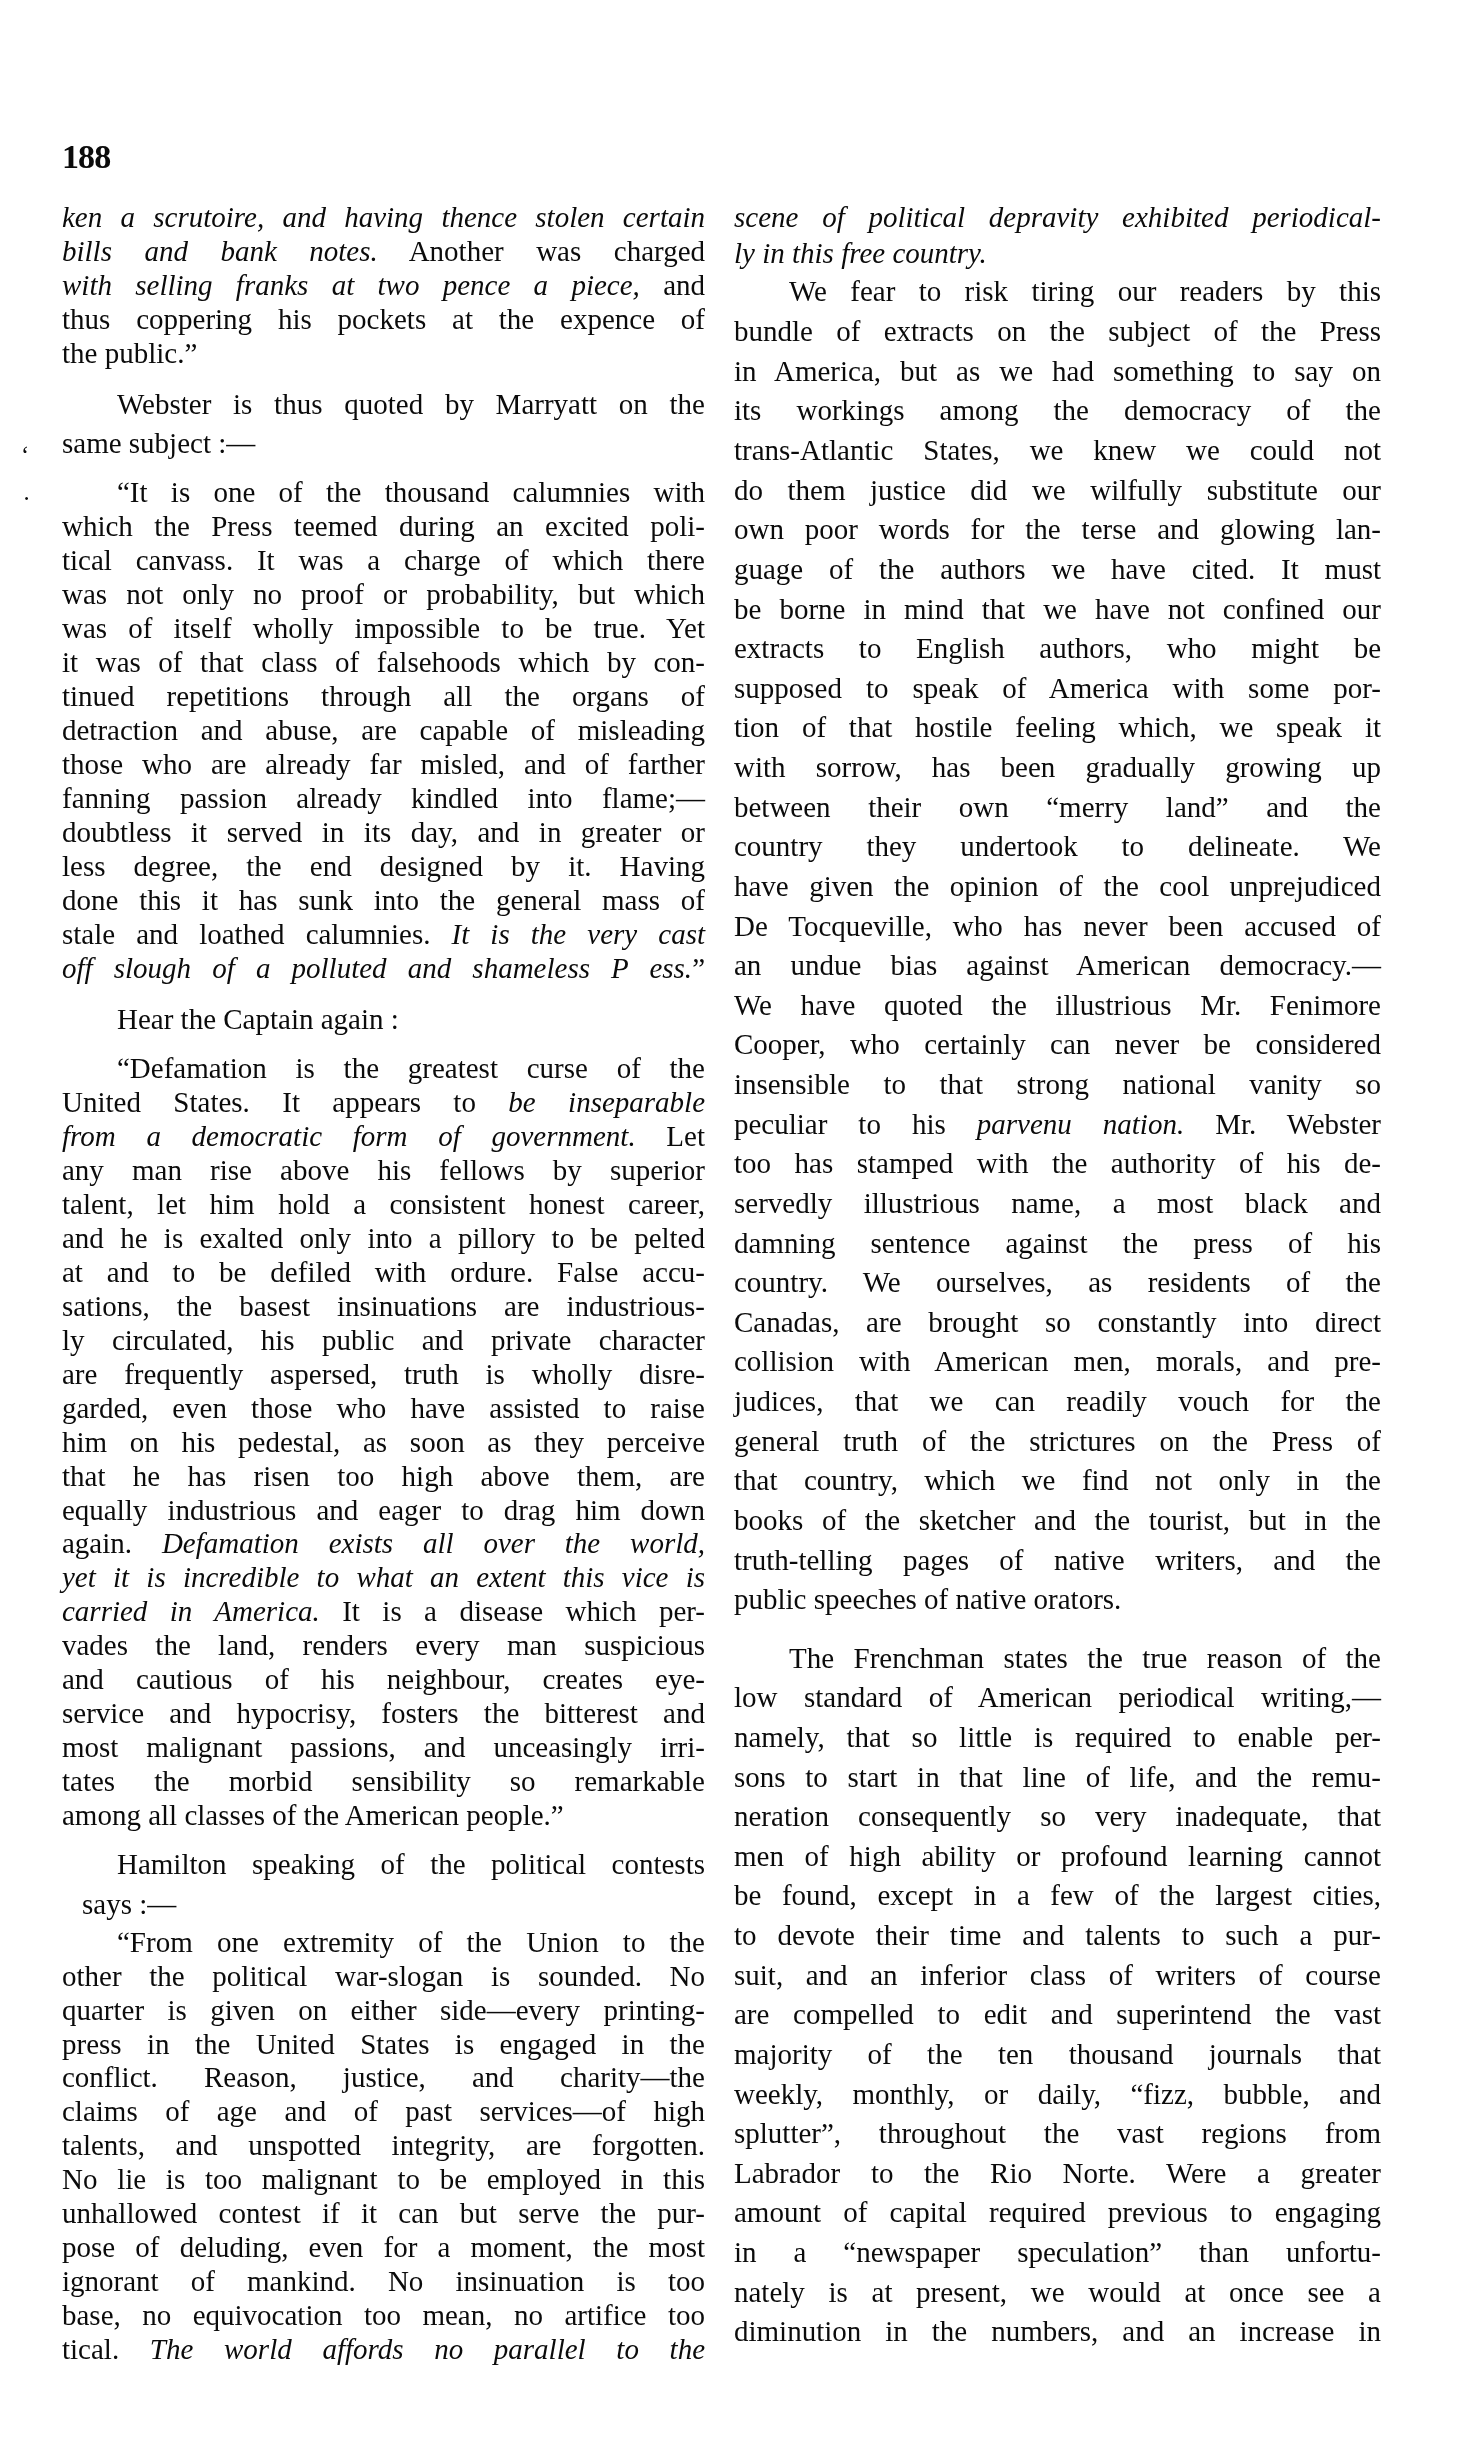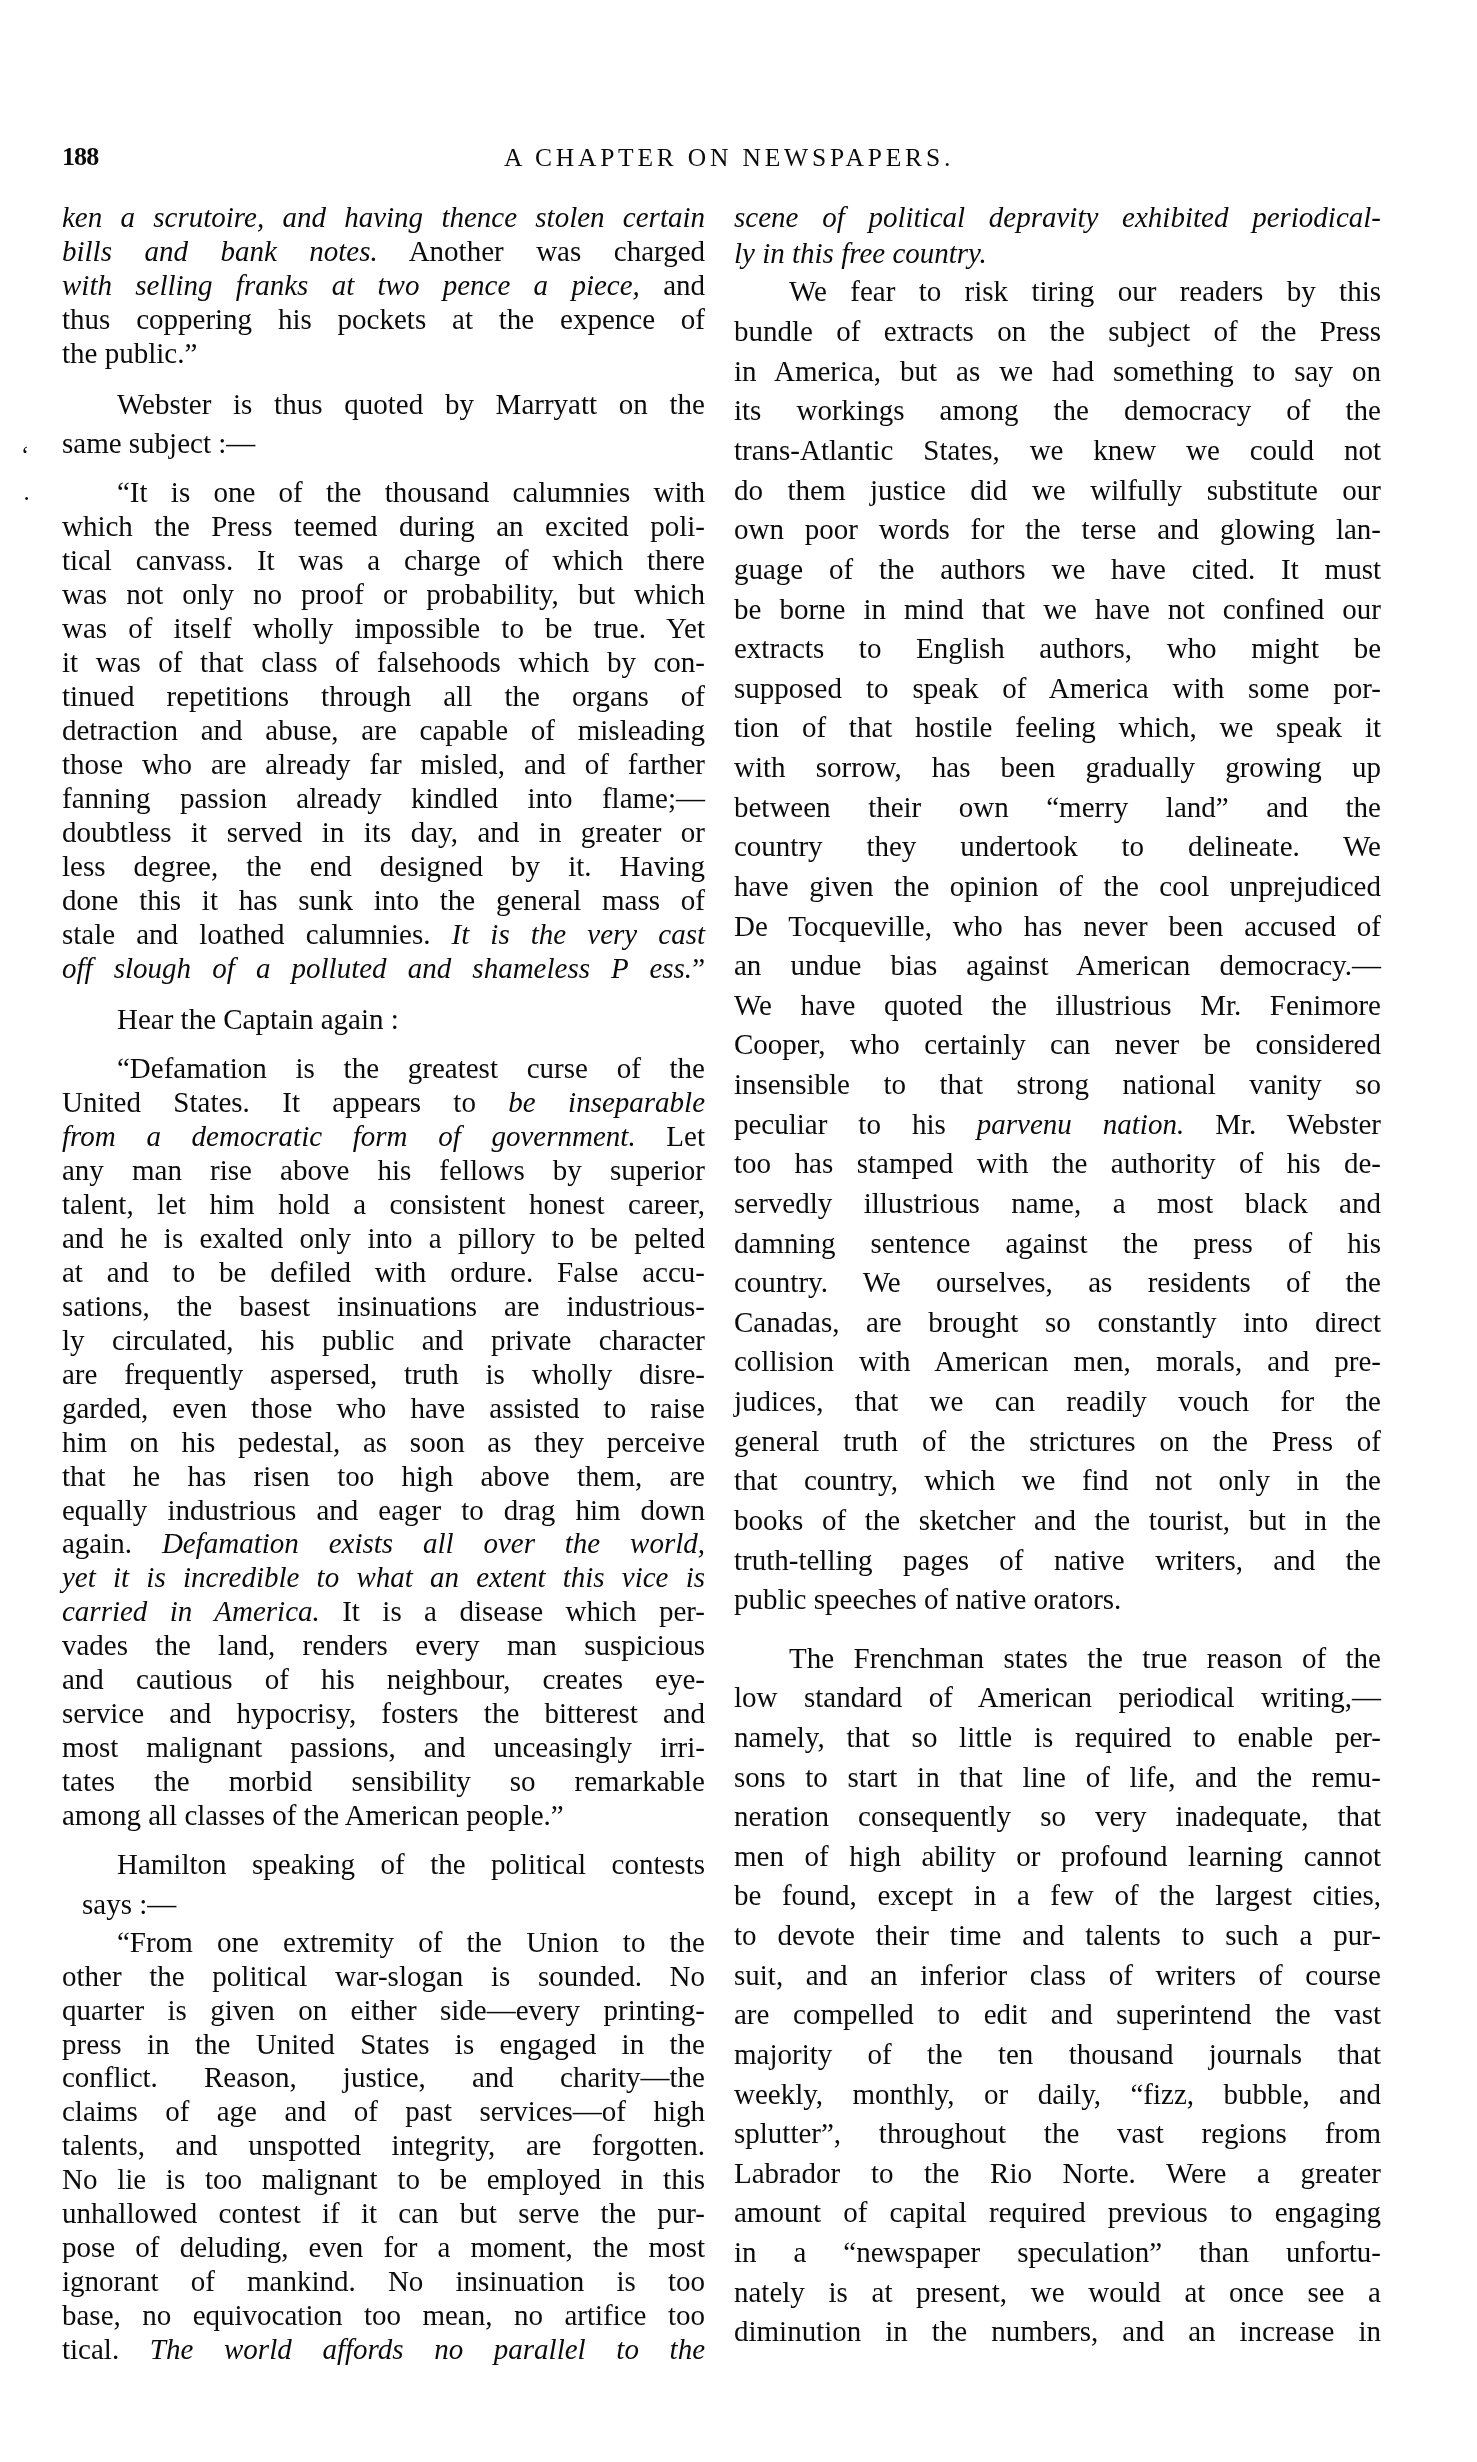--- a/index.html
+++ b/index.html
@@ -1,34 +1,33 @@
 <!DOCTYPE html>
 <html style="font-size:15px"><head>
 <meta charset="utf-8">
 <style>
   html, body { margin: 0; padding: 0; background: #ffffff; }
   body { width: 1477px; height: 2462px; position: relative; overflow: hidden; color: #0b0b0b; }
   .page { position: absolute; left: 0; top: 0; width: 1477px; height: 2462px; background: #ffffff; }
-  .folio { position: absolute; left: 62px; top: 138px; font-family: "Liberation Serif", serif; font-weight: bold; font-size: 26px; line-height: 38px; letter-spacing: -0.9px; }
+  .folio { position: absolute; left: 62px; top: 138px; font-family: "Liberation Serif", serif; font-weight: bold; font-size: 34px; line-height: 38px; letter-spacing: -0.9px; }
   .running-head { position: absolute; left: 479px; top: 142px; width: 500px; text-align: center; font-family: "Liberation Serif", serif; font-size: 25.5px; line-height: 32px; letter-spacing: 3.8px; white-space: nowrap; }
   .col { position: absolute; font-family: "Liberation Serif", serif; font-size: 29px; }
   .col-left { left: 62px; width: 643px; }
   .col-right { left: 734px; width: 647px; }
   .line { position: absolute; left: 0; width: 100%; height: 38px; line-height: 34px; white-space: nowrap; text-align: justify; text-align-last: justify; overflow: visible; }
   .line.last { text-align-last: left; }
   .line.indent { padding-left: 55px; box-sizing: border-box; }
   .line .it { font-style: italic; }
   .mark { position: absolute; font-family: "Liberation Serif", serif; font-size: 24.5px; line-height: 24.5px; }
 </style>
 </head>
 <body>
 
 <div class="page">
   <div class="folio">188</div>
-  <div class="running-head">A CHAPTER ON NEWSPAPERS.</div>
 
   <span class="mark" style="left:21px; top:443px;">‘</span>
   <span class="mark" style="left:22.6px; top:487px;">·</span>
 
   <div class="col col-left">
       <div class="line" style="top: 200px;"><span class="it">ken a scrutoire, and having thence stolen certain</span></div>
       <div class="line" style="top: 234px;"><span class="it">bills and bank notes.</span><span>  Another was charged</span></div>
       <div class="line" style="top: 268px;"><span class="it">with selling franks at two pence a piece,</span><span> and</span></div>
       <div class="line" style="top: 302px;"><span>thus coppering his pockets at the expence of</span></div>
       <div class="line last" style="top: 336px;"><span>the public.”</span></div>

